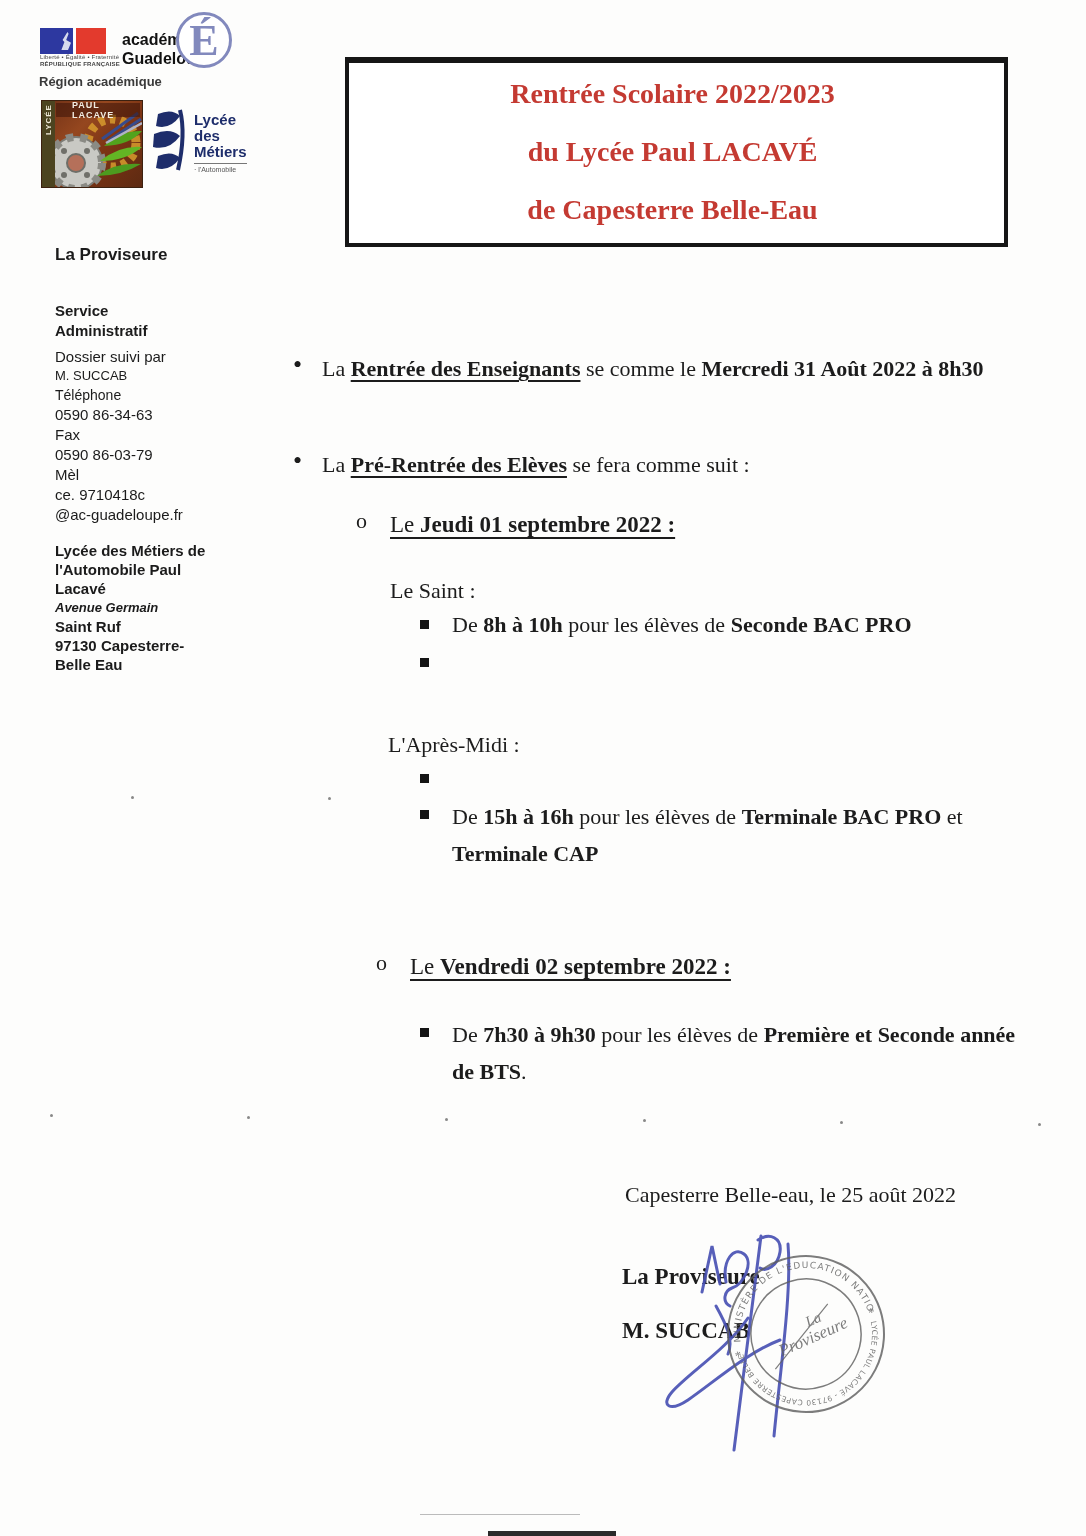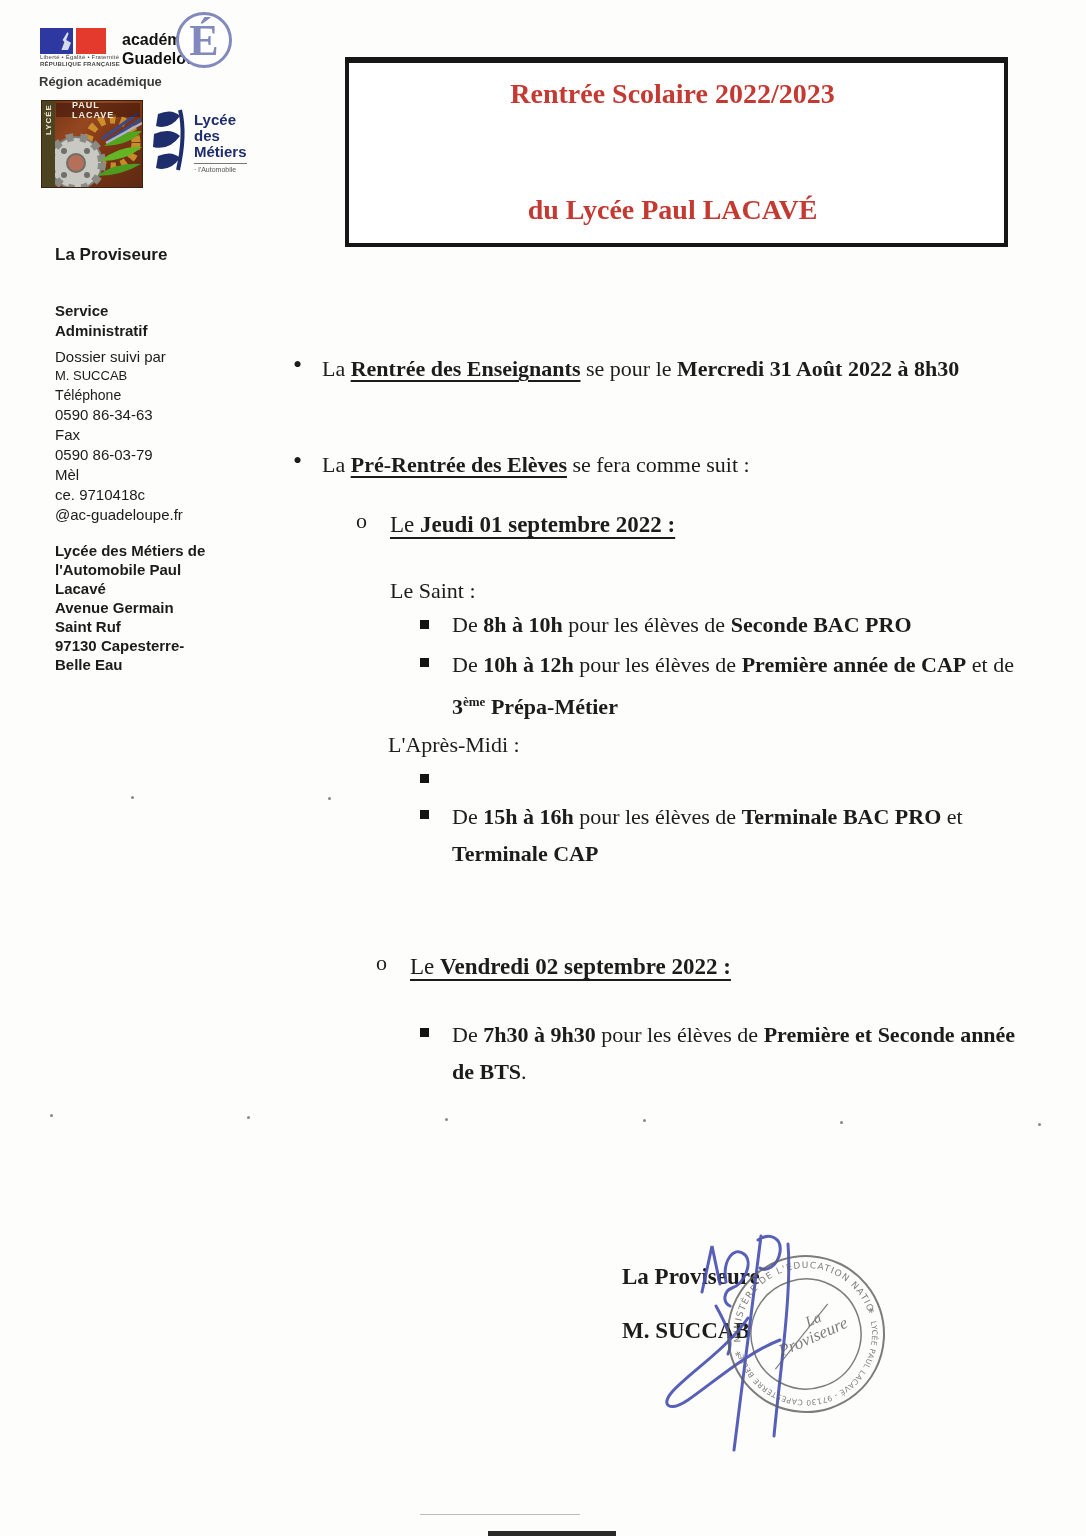--- a/index.html
+++ b/index.html
@@ -138,78 +138,77 @@
       <div class="side-line">0590 86-03-79</div>
       <div class="side-line">Mèl</div>
       <div class="side-line">ce. 9710418c</div>
       <div class="side-line">@ac-guadeloupe.fr</div>
     </div>
 
     <div style="margin-top:16px;">
       <div class="b" style="font-size:15px; line-height:19px;">Lycée des Métiers de</div>
       <div class="b" style="font-size:15px; line-height:19px;">l'Automobile  Paul</div>
       <div class="b" style="font-size:15px; line-height:19px;">Lacavé</div>
-      <div class="b" style="font-size:15px; line-height:19px;">Avenue Germain</div>
+      <div class="b" style="font-size:13px; line-height:19px;font-style:italic;">Avenue Germain</div>
       <div class="b" style="font-size:15px; line-height:19px;">Saint Ruf</div>
       <div class="b" style="font-size:15px; line-height:19px;">97130 Capesterre-</div>
       <div class="b" style="font-size:15px; line-height:19px;">Belle Eau</div>
     </div>
   </div>
 
   <div class="abs titlebox">
     <div class="t">Rentrée Scolaire 2022/2023</div>
     <div class="t">du Lycée Paul LACAVÉ</div>
+    <div class="t">de Capesterre Belle-Eau</div>
   </div>
 
   <span class="marker" style="left:293px; top:350px; font-size:26px;">•</span>
   <div class="abs para" style="left:322px; top:352px; width:700px;">
-    <span>La </span><span class="bu">Rentrée des Enseignants</span><span> se pour le </span><span class="bold">Mercredi 31 Août 2022 à 8h30</span>
+    <span>La </span><span class="bu">Rentrée des Enseignants</span><span> se comme le </span><span class="bold">Mercredi 31 Août 2022 à 8h30</span>
   </div>
 
   <span class="marker" style="left:293px; top:446px; font-size:26px;">•</span>
   <div class="abs para" style="left:322px; top:448px; width:700px;">
     <span>La </span><span class="bu">Pré-Rentrée des Elèves</span><span> se fera comme suit :</span>
   </div>
 
   <span class="marker" style="left:356px; top:508px;">o</span>
   <div class="abs para" style="left:390px; top:508px;">
     <span class="uline" style="font-size:23px;"><span>Le </span><span class="bold">Jeudi 01 septembre 2022 :</span></span>
   </div>
 
   <div class="abs para" style="left:390px; top:574px;">Le Saint :</div>
 
   <span class="sqr" style="left:420px; top:620px;"></span>
   <div class="abs para" style="left:452px; top:608px; width:585px;">
     <span>De </span><span class="bold">8h à 10h</span><span> pour les élèves de </span><span class="bold">Seconde BAC PRO</span>
   </div>
 
   <span class="sqr" style="left:420px; top:658px;"></span>
-  <div class="abs para" style="left:452px; top:646px; width:585px; line-height:37px;">
-    <span>De </span><span class="bold">10h à 12h</span><span> pour les élèves de </span><span class="bold">Première année de CAP</span><span> et de </span><span class="bold"><span>3</span><sup>ème</sup><span> Prépa-Métier</span></span>
-  </div>
 
   <div class="abs para" style="left:388px; top:728px;">L'Après-Midi :</div>
 
   <span class="sqr" style="left:420px; top:774px;"></span>
 
   <span class="sqr" style="left:420px; top:810px;"></span>
   <div class="abs para" style="left:452px; top:798px; width:575px; line-height:37px;">
     <span>De </span><span class="bold">15h à 16h</span><span> pour les élèves de </span><span class="bold">Terminale BAC PRO</span><span> et </span><span class="bold">Terminale CAP</span>
   </div>
 
   <span class="marker" style="left:376px; top:950px;">o</span>
   <div class="abs para" style="left:410px; top:950px;">
     <span class="uline" style="font-size:23px;"><span>Le </span><span class="bold">Vendredi 02 septembre 2022 :</span></span>
   </div>
 
   <span class="sqr" style="left:420px; top:1028px;"></span>
   <div class="abs para" style="left:452px; top:1016px; width:570px; line-height:37px;">
     <span>De </span><span class="bold">7h30 à 9h30</span><span> pour les élèves de </span><span class="bold">Première et Seconde année de BTS</span><span>.</span>
   </div>
 
+  <div class="abs" style="left:625px; top:1182px; font-size:22px;">Capesterre Belle-eau, le 25 août 2022</div>
   <div class="abs foot-bold" style="left:622px; top:1264px;">La Proviseure</div>
   <div class="abs foot-bold" style="left:622px; top:1318px;">M. SUCCAB</div>
 
   <svg class="abs" style="left:630px; top:1222px;" width="200" height="240" viewBox="0 0 200 240">
     <g fill="none" stroke="#4a52b4" stroke-width="3" stroke-linecap="round" opacity=".92">
       <path d="M 72,70 L 82,24 L 90,62"></path>
       <path d="M 96,60 c -4,-22 8,-36 18,-28 c 10,8 0,30 -12,34 c -8,3 -10,14 -2,18"></path>
       <path d="M 128,18 C 140,10 152,16 150,30 C 148,44 136,50 130,46"></path>
       <path d="M 131,14 L 104,228"></path>
       <path d="M 158,22 C 162,70 150,150 144,214"></path>

